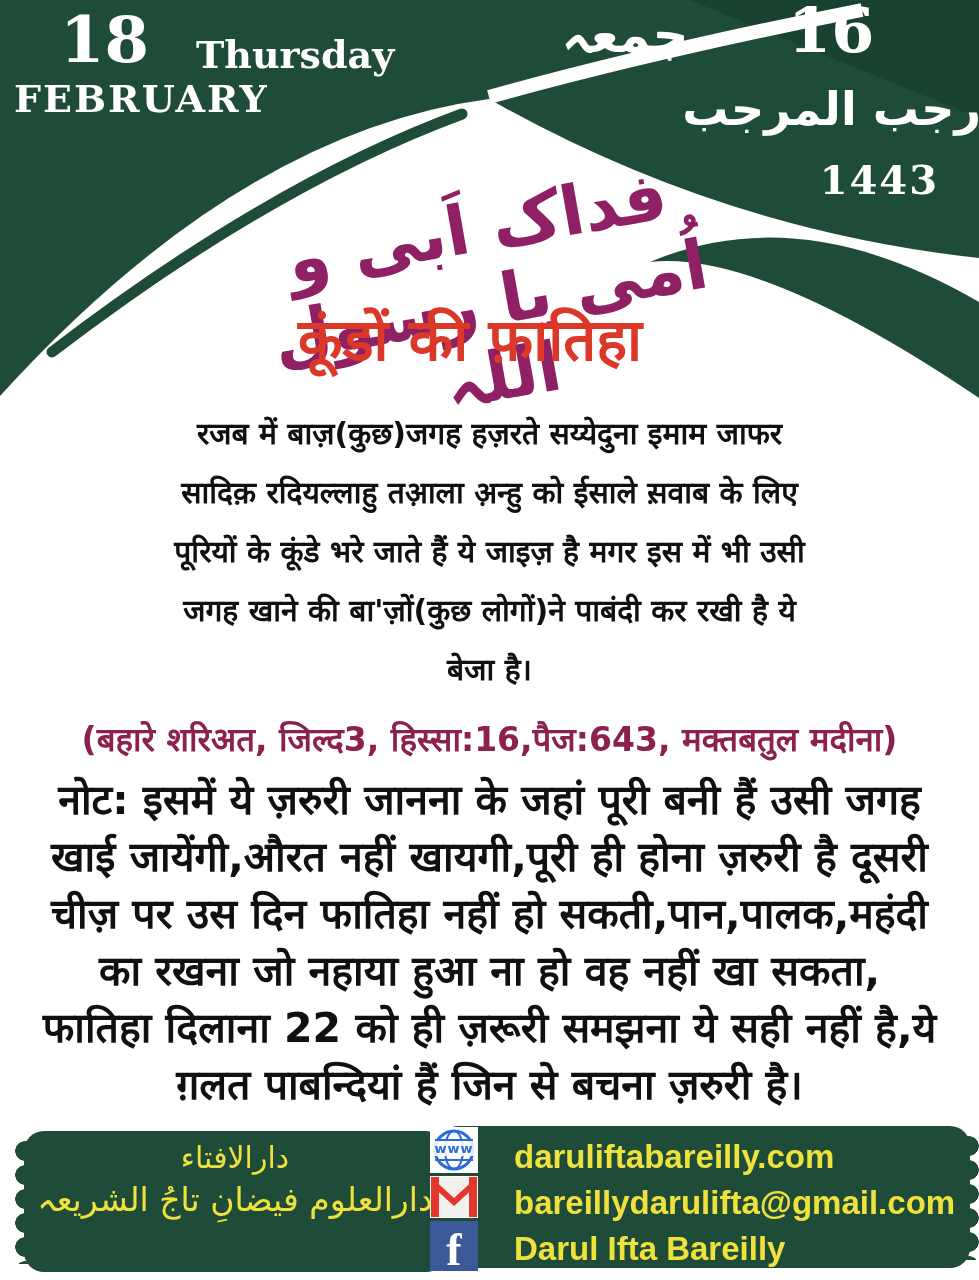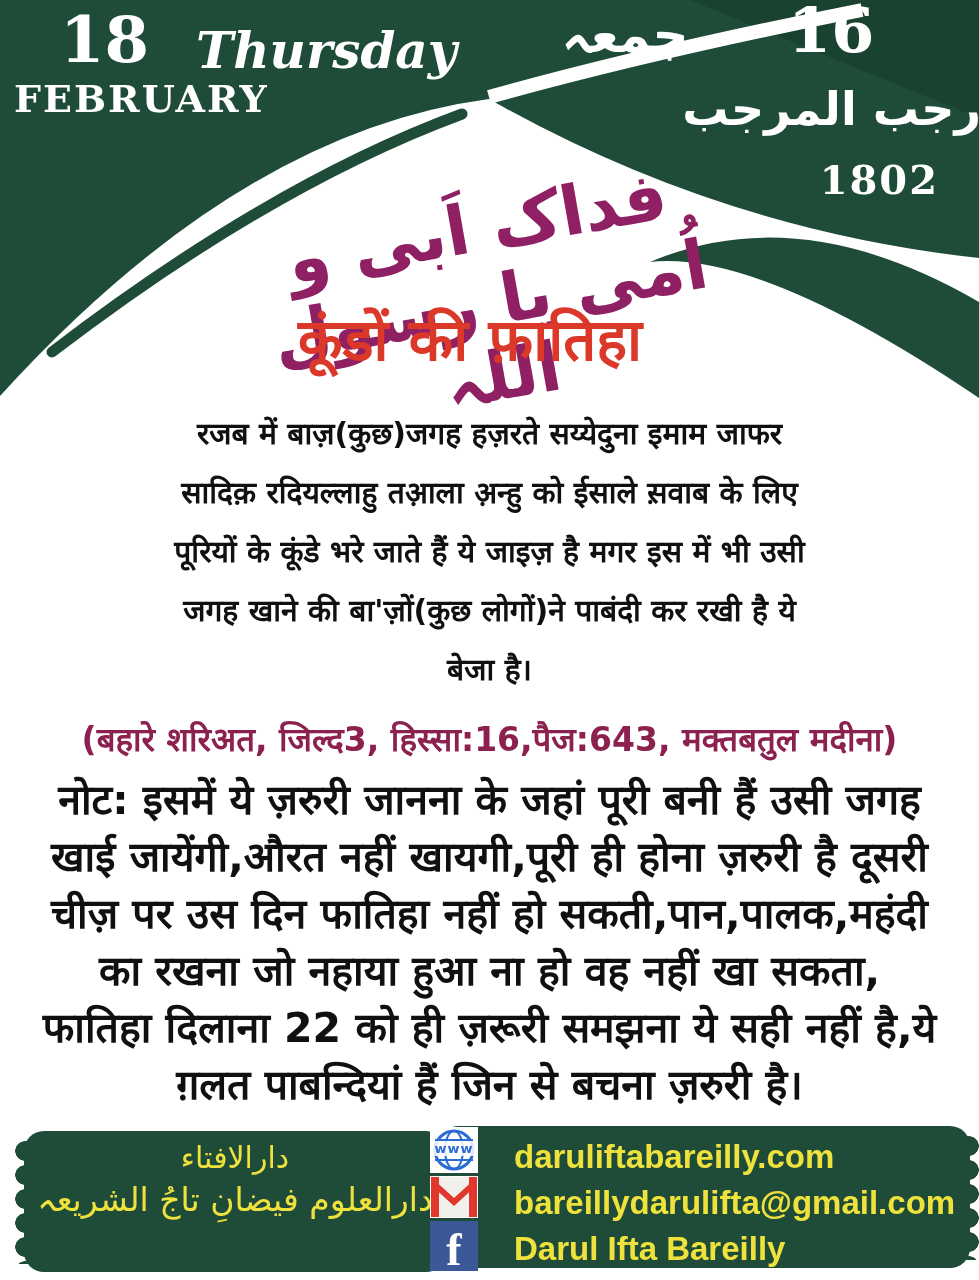--- a/index.html
+++ b/index.html
@@ -8,21 +8,21 @@
     background:#ffffff;overflow:hidden;
     font-family:"DejaVu Sans",sans-serif;
     padding-left:8px;
   }
   .abs{position:absolute;}
   
   .hdr-svg{position:absolute;left:0;top:0;}
   .hdr-text{color:#ffffff;font-weight:bold;line-height:1;}
   .serif{font-family:"DejaVu Serif","Liberation Serif",serif;}
   .greg-day{left:60px;top:8px;font-size:64px;}
-  .greg-weekday{left:196px;top:26px;font-size:50px;font-style:italic;}
+  .greg-weekday{left:196px;top:36px;font-size:38px;}
   .greg-month{left:14px;top:80px;font-size:38px;letter-spacing:2px;}
   .greg-year{left:44px;top:134px;font-size:46px;letter-spacing:3px;}
   .isl-weekday{left:540px;top:10px;width:170px;text-align:center;font-size:50px;}
   .isl-day{left:788px;top:0px;font-size:62px;}
   .isl-month{right:6px;top:86px;font-size:46px;}
   .isl-year{right:48px;top:160px;font-size:40px;letter-spacing:2px;}
   .calligraphy{
     left:220px;top:190px;width:540px;text-align:center;
     color:#8F2063;font-weight:bold;font-size:68px;line-height:1.1;
     transform:rotate(-10deg);
@@ -81,21 +81,21 @@
     <path d="M52,352 Q270,185 462,114" stroke="#1F4C39" stroke-width="11" fill="none" stroke-linecap="round"></path>
   </svg>
 
   <div class="abs hdr-text serif greg-day">18</div>
   <div class="abs hdr-text serif greg-weekday">Thursday</div>
   <div class="abs hdr-text serif greg-month">FEBRUARY</div>
 
   <div class="abs hdr-text isl-weekday">جمعہ</div>
   <div class="abs hdr-text serif isl-day">16</div>
   <div class="abs hdr-text isl-month">رجب المرجب</div>
-  <div class="abs hdr-text serif isl-year">1802</div>
+  <div class="abs hdr-text serif isl-year">1443</div>
 
   <div class="abs calligraphy">فداک اَبی و اُمی یا رسول اللہ</div>
 
   <div class="abs page-title">कूंडों की फ़ातिहा</div>
 
   <div class="abs body-block">
     <div>रजब में बाज़(कुछ)जगह हज़रते सय्येदुना इमाम जाफर</div>
     <div>सादिक़ रदियल्लाहु तआ़ला अ़न्हु को ईसाले स़वाब के लिए</div>
     <div>पूरियों के कूंडे भरे जाते हैं ये जाइज़ है मगर इस में भी उसी</div>
     <div>जगह खाने की बा'ज़ों(कुछ लोगों)ने पाबंदी कर रखी है ये</div>

